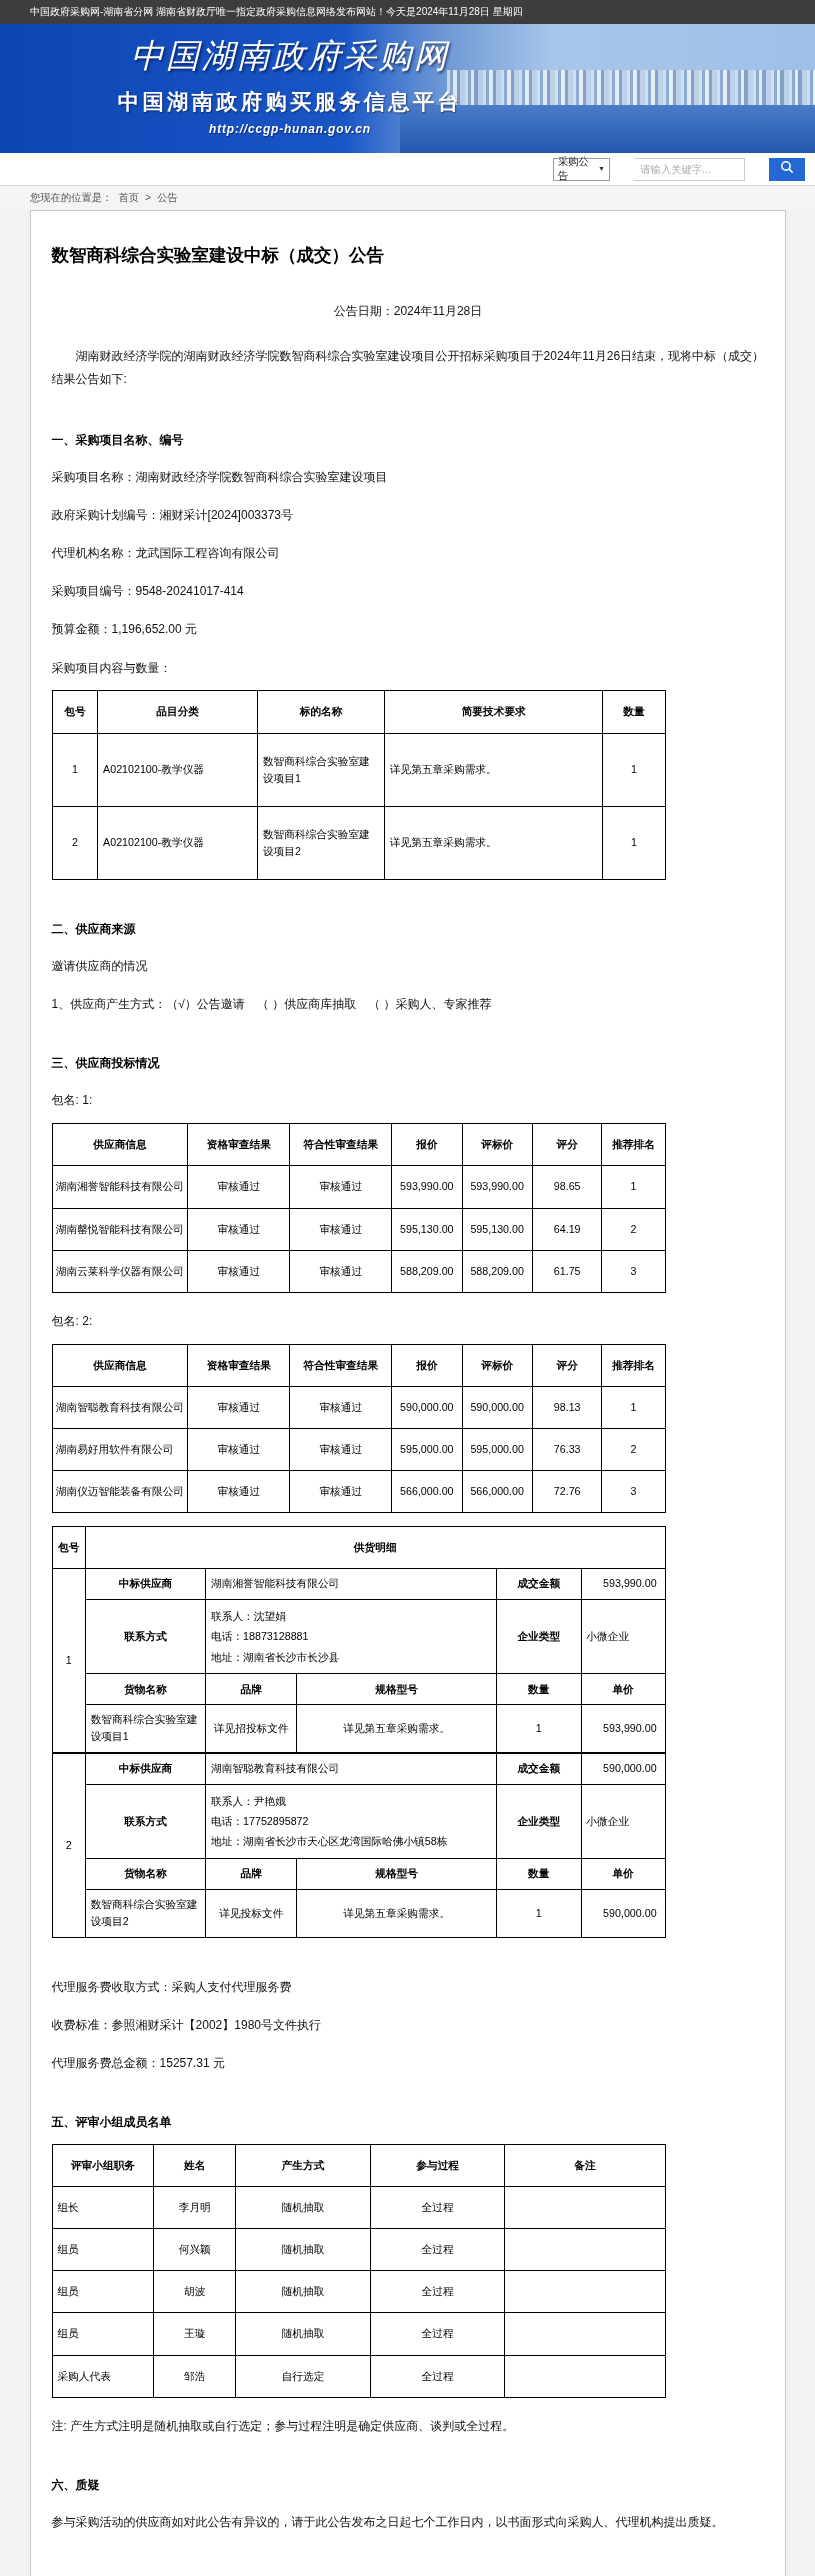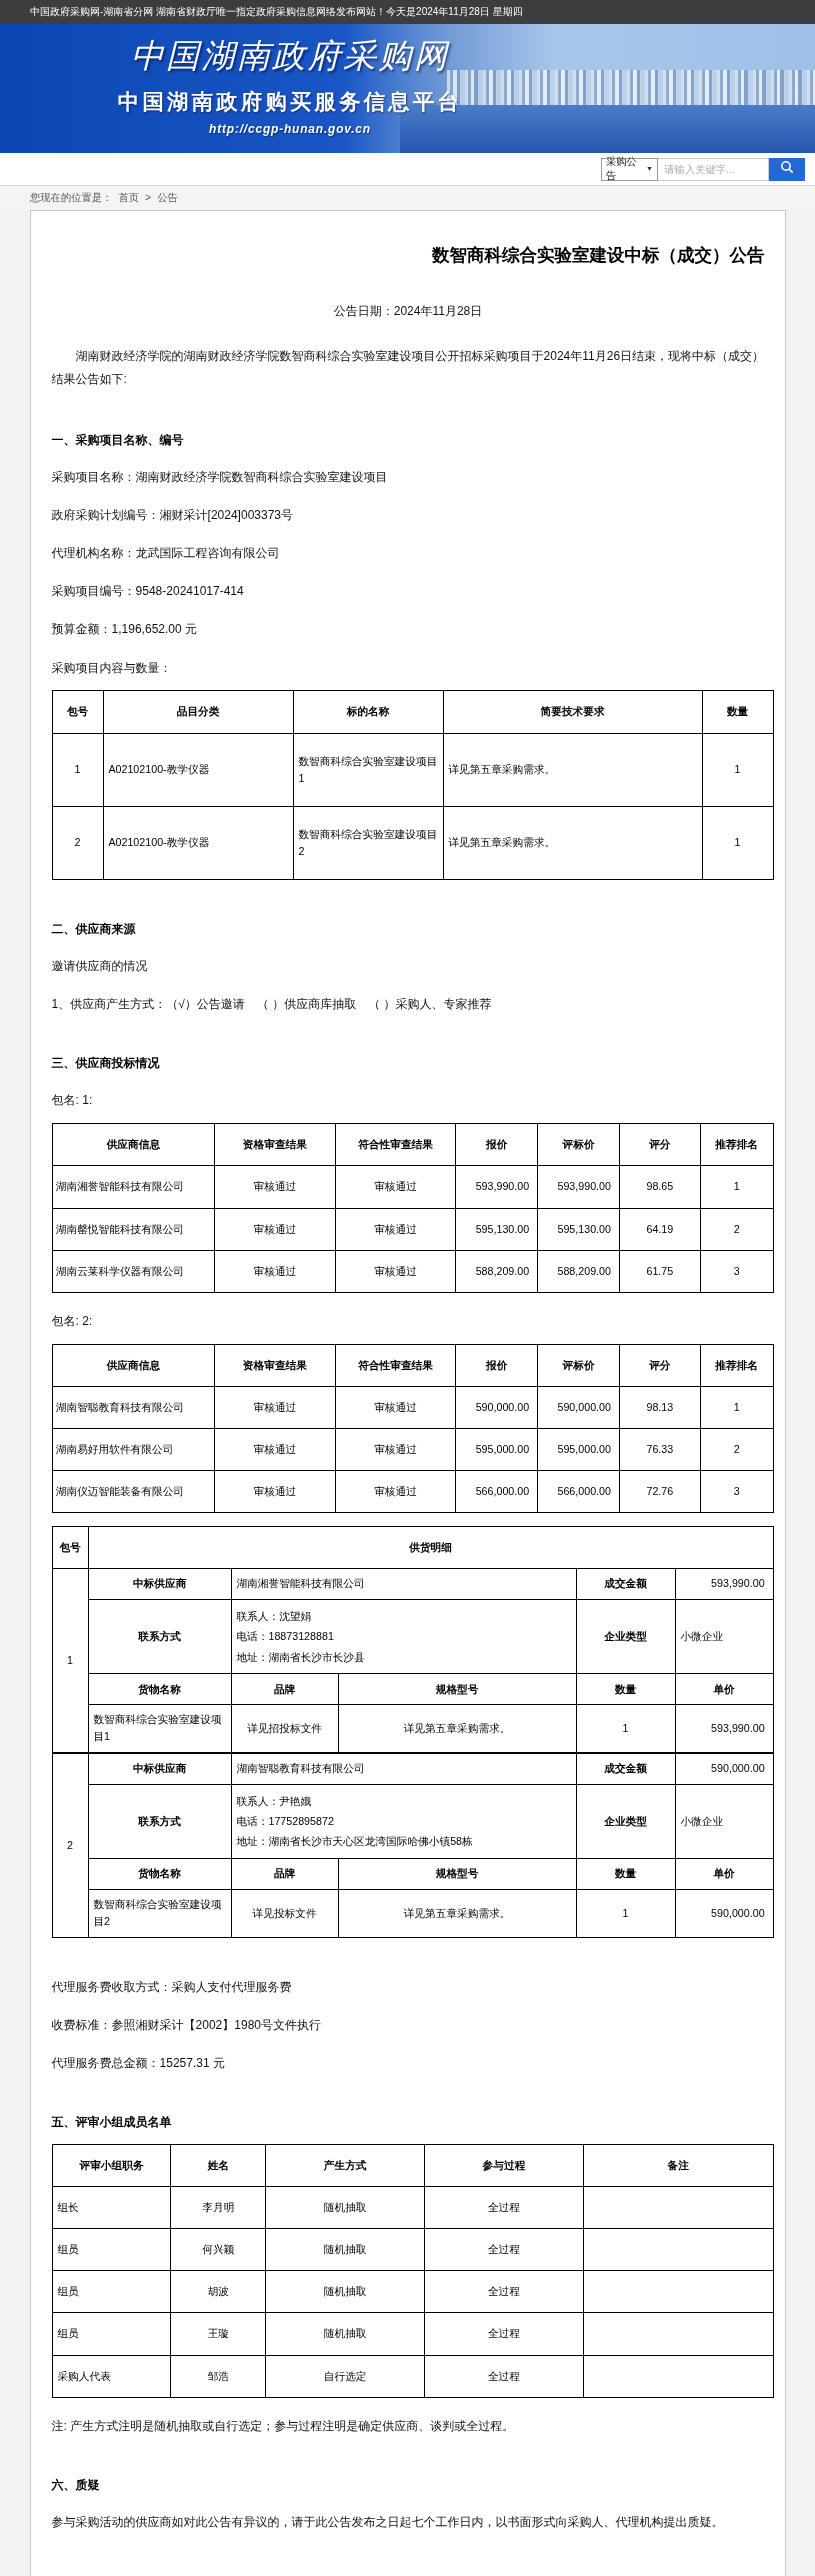--- a/index.html
+++ b/index.html
@@ -26,42 +26,42 @@
   .banner-line2 { margin-top:8px; font-size:21.4px; font-weight:bold; letter-spacing:3.2px;
                   text-shadow:0.8px 0.8px 1.6px rgba(0,0,40,.5); }
   .banner-line3 { margin-top:6.3px; font-size:12px; font-weight:bold; font-style:italic;
                   letter-spacing:0.8px; text-shadow:0.8px 0.8px 0.8px rgba(0,0,40,.5); }
   
   .nav { background:#fff; height:32px; display:flex; align-items:center; padding:0 11px 0 19px; }
   .nav-items { list-style:none; display:flex; align-items:center; }
   .nav-items li { font-size:12px; font-weight:bold; color:#222; padding:0 10.3px;
                   border-right:0.8px solid #ccc; cursor:pointer; line-height:12.7px; }
   .nav-items li:last-child { border-right:none; }
-  .search { margin-left:auto; display:flex; align-items:flex-start; }
+  .search { margin-left:auto; display:flex; align-items:flex-start;gap:24px; }
   .sel { width:57px; height:23px; border:0.8px solid #999; background:#fff; font-size:10.3px;
          display:flex; align-items:center; justify-content:space-between; padding:0 4px; cursor:pointer; }
   .sel .caret { font-size:7.1px; color:#333; }
   .search input { width:111px; height:23px; border:0.8px solid #ccc; border-left:none; padding:0 6.3px;
                   font-size:10.3px; color:#333; font-family:inherit; }
   .search input::placeholder { color:#aaa; }
   .search-btn { width:36px; height:23px; background:#2468d4; border:none; cursor:pointer;
                 display:flex; align-items:center; justify-content:center; }
   
   .crumb { background:#f4f4f4; border-top:0.8px solid #d5d5d5; height:24.6px; line-height:24.6px;
            padding-left:30px; font-size:10.3px; color:#555; }
   .crumb a { color:#555; text-decoration:none; margin:0 3.2px; cursor:pointer; }
   
   .card { margin:0 30px; background:#fff; border:0.8px solid #c9c9c9; padding:0 20.6px 48px; }
-  .doc-title { margin-top:32px; text-align:right; font-size:17.5px; font-weight:bold; color:#000; }
+  .doc-title { margin-top:32px; text-align:left; font-size:17.5px; font-weight:bold; color:#000; }
   .doc-date  { margin-top:36px; text-align:center; font-size:12px; color:#111; }
   .intro { margin-top:25.4px; text-indent:2em; font-size:12px; line-height:1.9; color:#111; }
   .sec-h { margin-top:41px; font-size:12px; font-weight:bold; color:#000; }
   .ln { margin-top:19px; font-size:12px; color:#111; line-height:1.6; }
   
-  table.tb { border-collapse:collapse; width:722px; margin-top:12.7px; border:1.6px solid #000; }
+  table.tb { border-collapse:collapse; width:614px; margin-top:12.7px; border:1.6px solid #000; }
   table.tb th, table.tb td { border:0.8px solid #000; font-size:10.7px; color:#000;
                              padding:6.3px 4.8px; line-height:1.6; word-break:break-all; }
   table.tb th { font-weight:bold; text-align:center; padding:12px 4.8px; }
   .c { text-align:center; } .r { text-align:right; padding-right:8px !important; }
   .b { font-weight:bold; }
   table.tb1 td { padding:19px 4.8px; }
   table.tb3 td { padding:12px 3.2px; }
   table.tb5 td { padding:12px 4.8px; }
   table.tb4 td { padding:6.3px 4.8px; }
   table.tb4 .pkgrow-top td { border-top:2.4px solid #000; }

